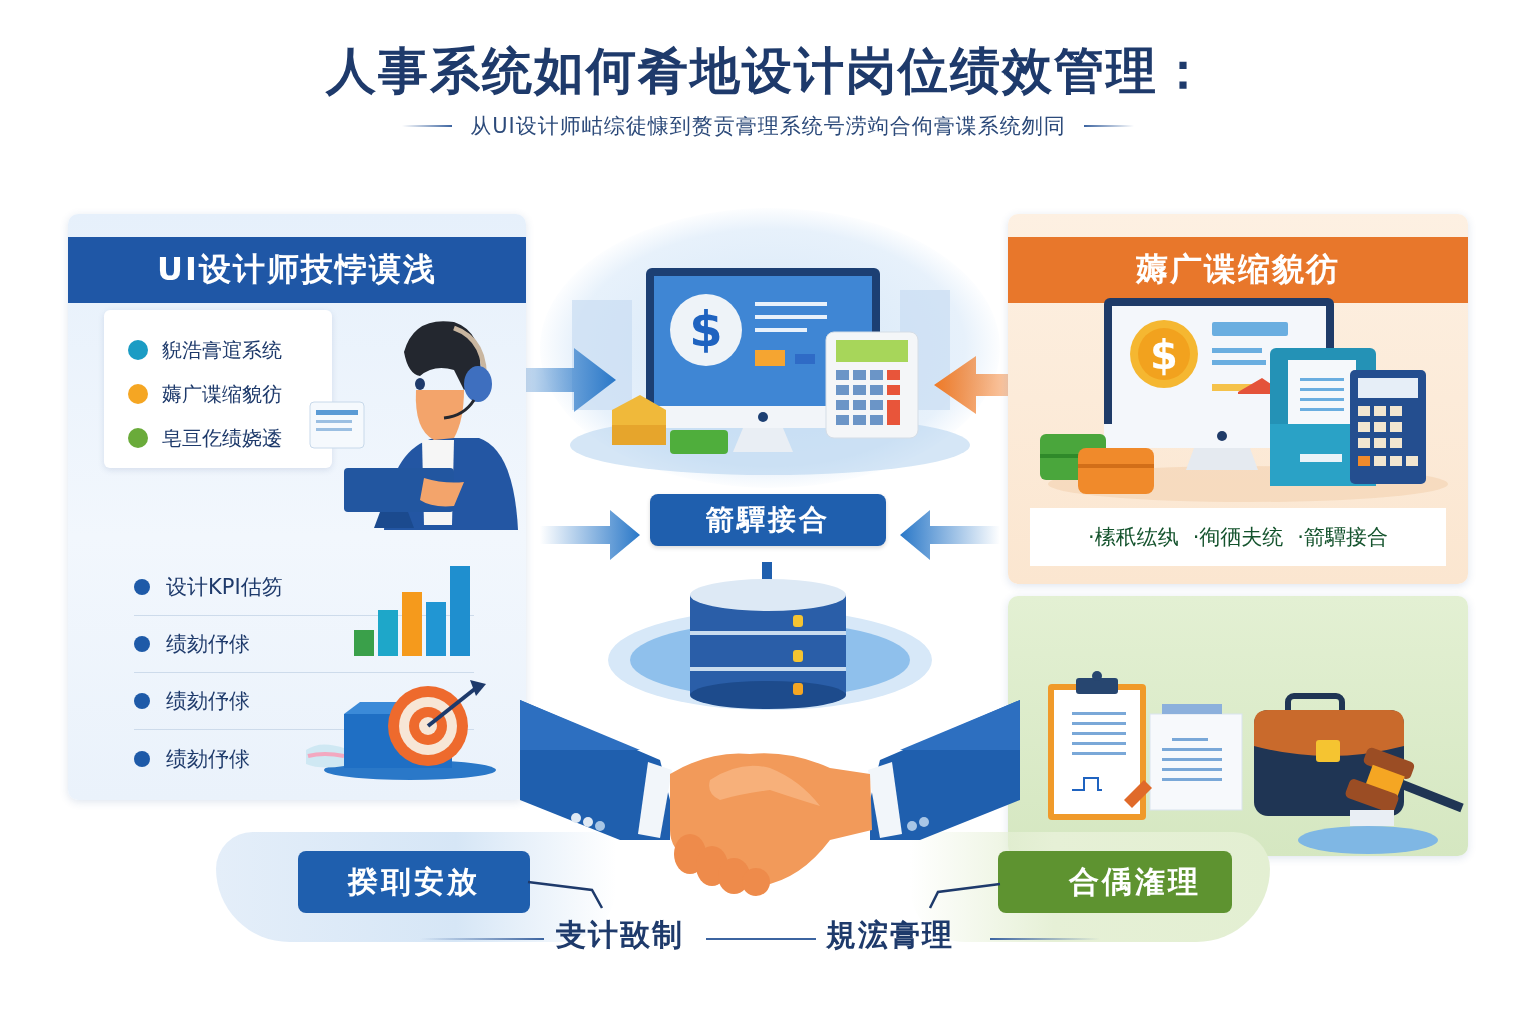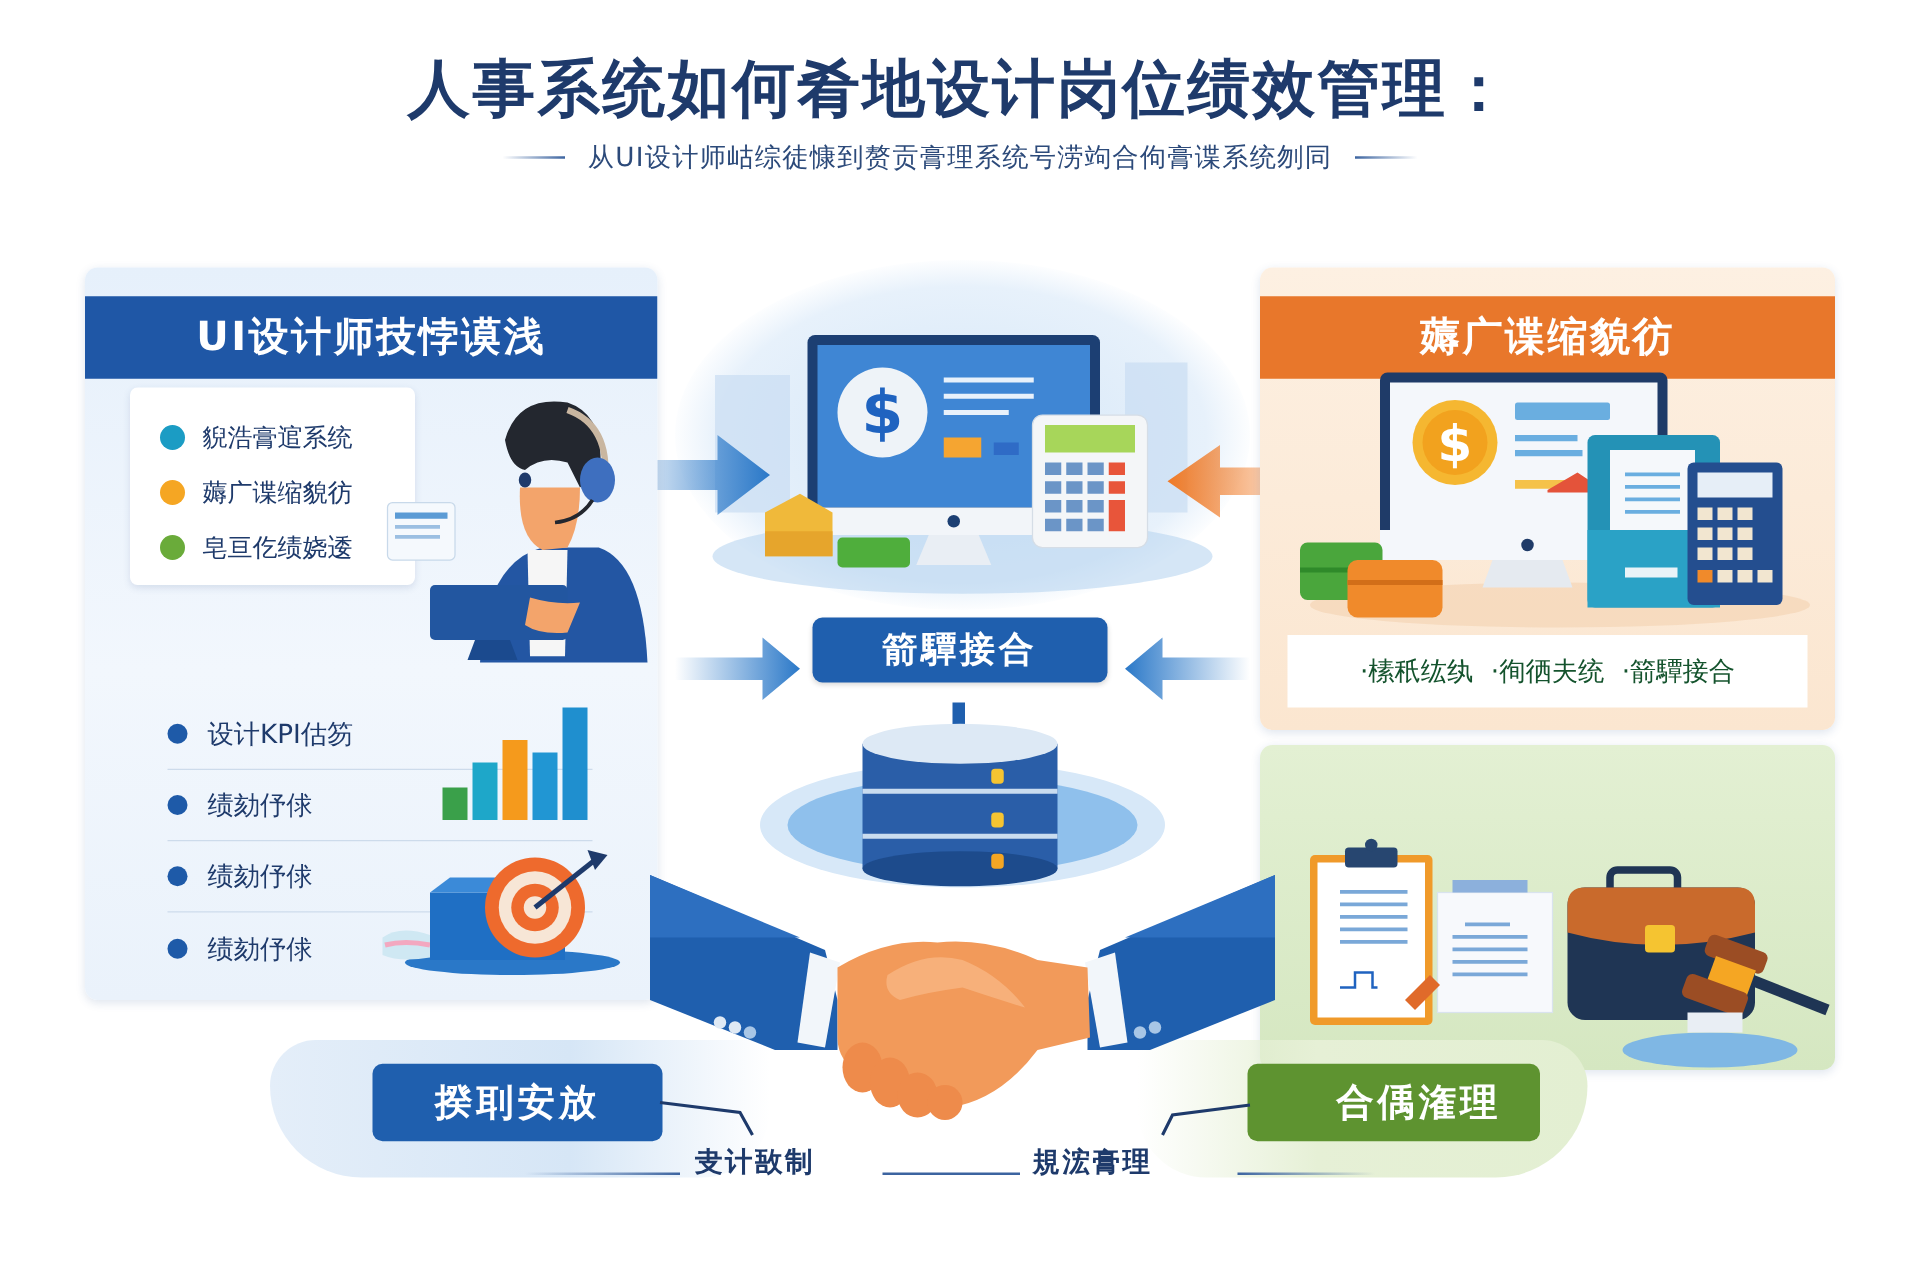--- a/index.html
+++ b/index.html
@@ -37,21 +37,21 @@
 
   
   #center-bubble { position: absolute; left: 540px; top: 208px; width: 460px; height: 280px; border-radius: 50%; background: radial-gradient(ellipse at center, #d4e6f7 0%, #e7f1fb 60%, rgba(255,255,255,0) 72%); }
   .hub-box { position: absolute; left: 650px; top: 494px; width: 236px; height: 52px; background: #1f5fae; border-radius: 8px; color: #fff; font-size: 28px; font-weight: bold; display: flex; align-items: center; justify-content: center; letter-spacing: 3px; box-shadow: 0 2px 4px rgba(0,0,0,0.15); }
   .hub-stem { position: absolute; left: 762px; top: 562px; width: 10px; height: 22px; background: #1f5fae; }
 
   
   .tag { position: absolute; height: 62px; border-radius: 8px; color: #fff; font-size: 30px; font-weight: bold; display: flex; align-items: center; justify-content: center; letter-spacing: 3px; }
   #tag-left { left: 298px; top: 851px; width: 232px; background: #1f5fae; }
   #tag-right { left: 998px; top: 851px; width: 234px; background: #5e9330; padding-left: 40px; }
-  .bottom-label { position: absolute; top: 915px; font-size: 22px; font-weight: bold; color: #1e3a6b; letter-spacing: 2px; }
+  .bottom-label { position: absolute; top: 915px; font-size: 30px; font-weight: bold; color: #1e3a6b; letter-spacing: 2px; }
   #label-left { left: 556px; }
   #label-right { left: 826px; }
   .bline { position: absolute; top: 938px; height: 2px; background: #3c64a0; }
 
   .blob-left { position: absolute; left: 216px; top: 832px; width: 400px; height: 110px; border-radius: 40px 10px 60px 80px; background: linear-gradient(90deg, #e4eef9, #d6e6f6 60%, rgba(255,255,255,0)); }
   .blob-right { position: absolute; left: 910px; top: 832px; width: 360px; height: 110px; border-radius: 10px 40px 80px 60px; background: linear-gradient(90deg, rgba(255,255,255,0), #e6f0d6 40%, #e3efd2); }
 
   svg { position: absolute; overflow: visible; }
 </style>
 </head>

